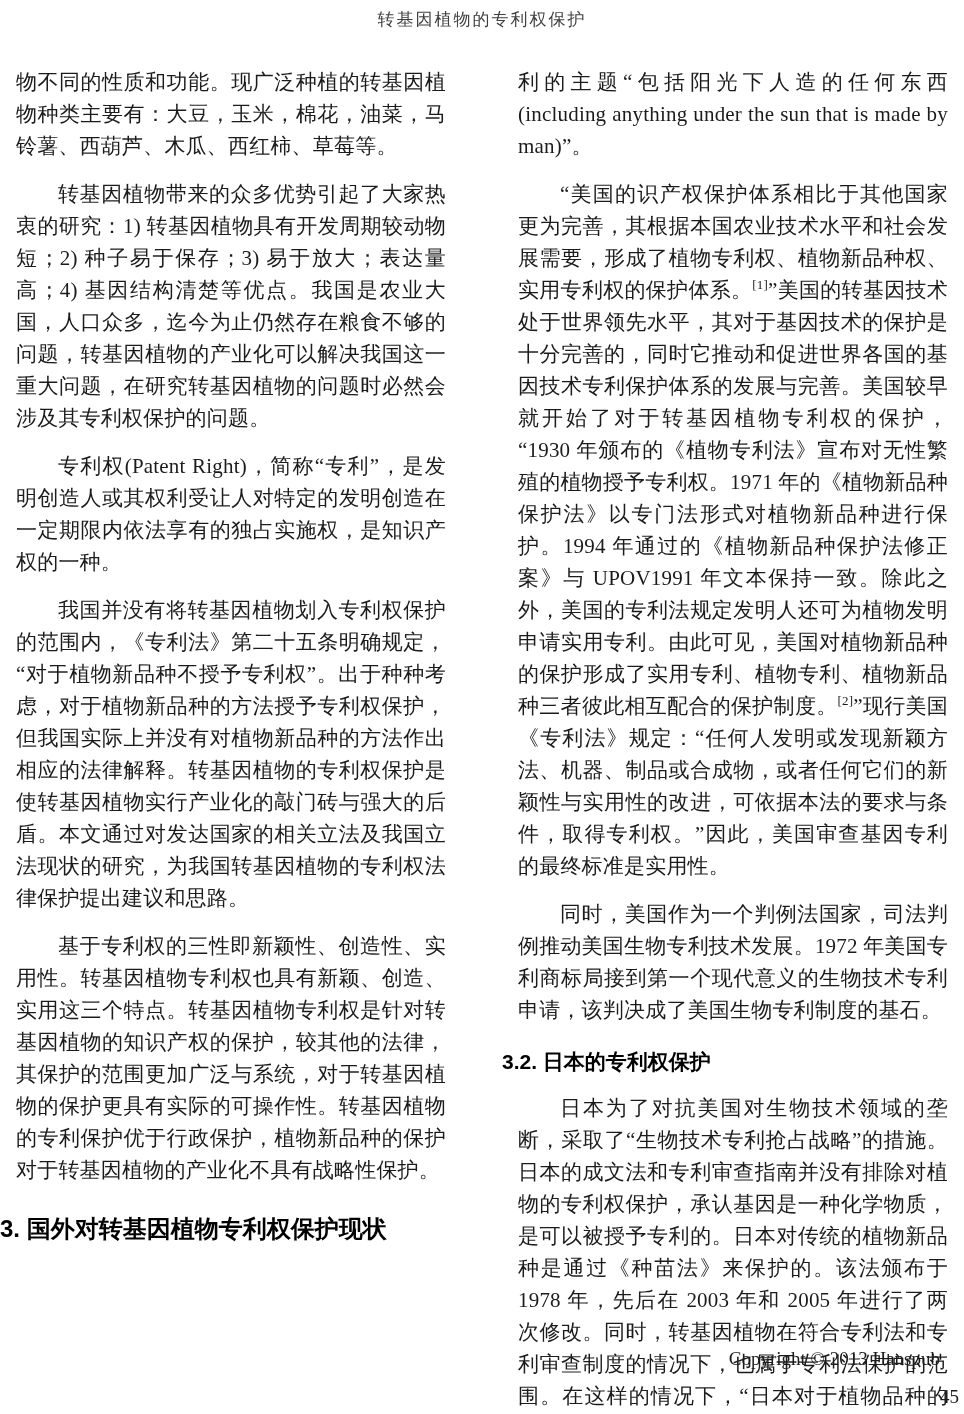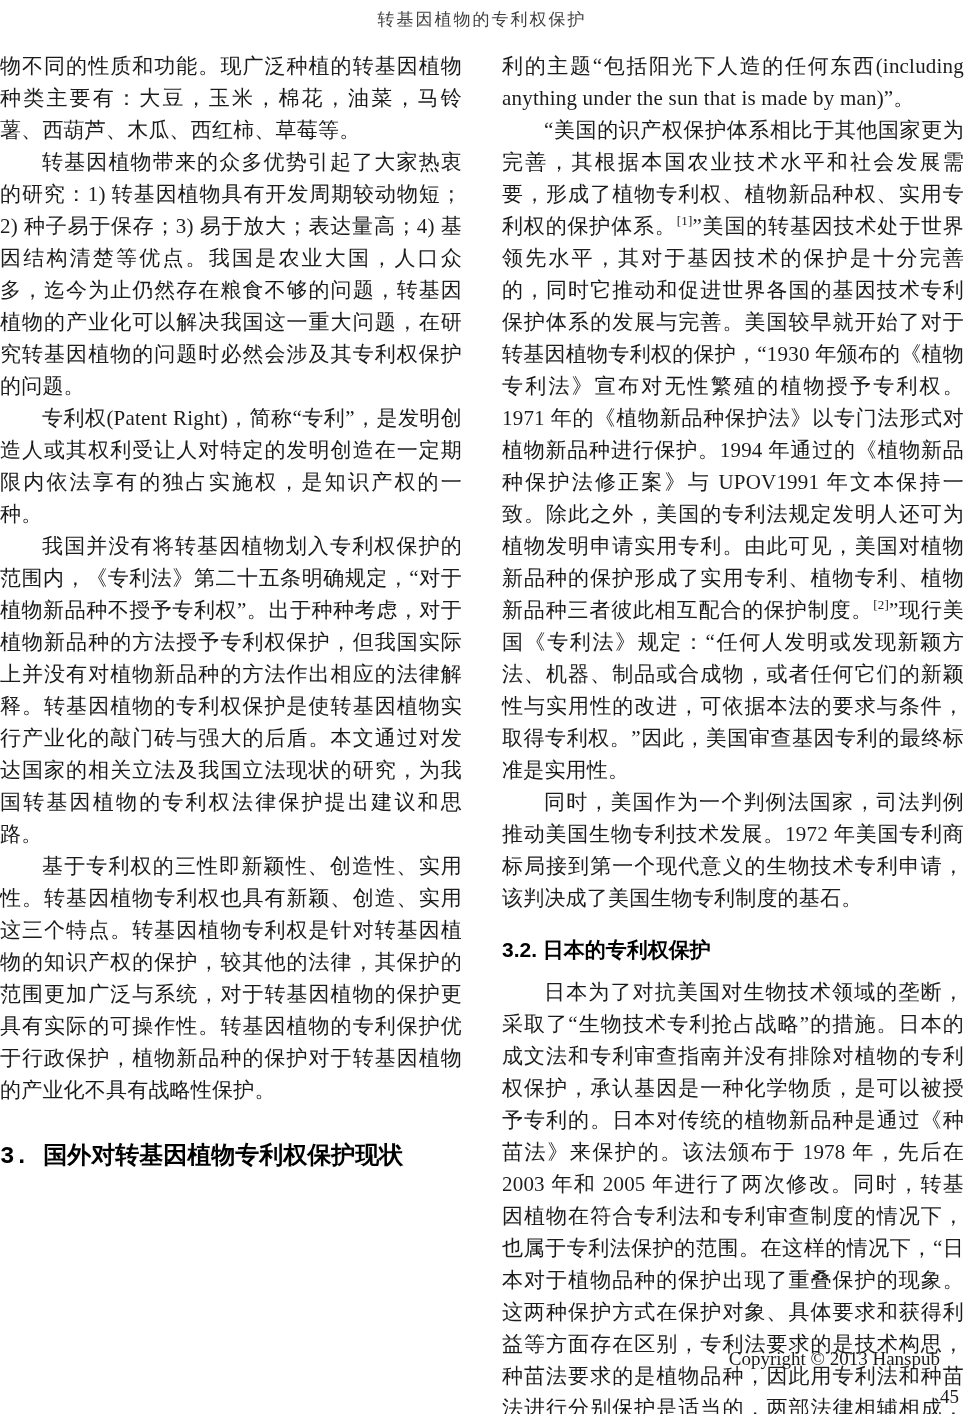--- a/index.html
+++ b/index.html
@@ -25,31 +25,31 @@
   .page-body {
     position: absolute;
     top: 50px;
     left: 0;
     right: 0;
     display: flex;
     justify-content: space-between;
   }
   .col { width: 462px; }
   .para {
-    margin: 0;
+    margin: 16px;
     font-size: 21px;
     line-height: 32px;
     text-align: justify;
     text-align-last: left;
     letter-spacing: 0.2px;
   }
   .para.indent { text-indent: 42px; }
   .sec-h1 {
-    margin: 36px 0 0 0;
-    font-family: Liberation Mono, monospace;
+    margin: 28px 0 0 0;
+    font-family: Liberation Sans, sans-serif;
     font-weight: bold;
     font-size: 24px;
     line-height: 30px;
     color: #000;
   }
   .sec-h2 {
     margin: 22px 0 12px 0;
     font-family: "Liberation Sans", "DejaVu Sans", sans-serif;
     font-weight: bold;
     font-size: 21px;

